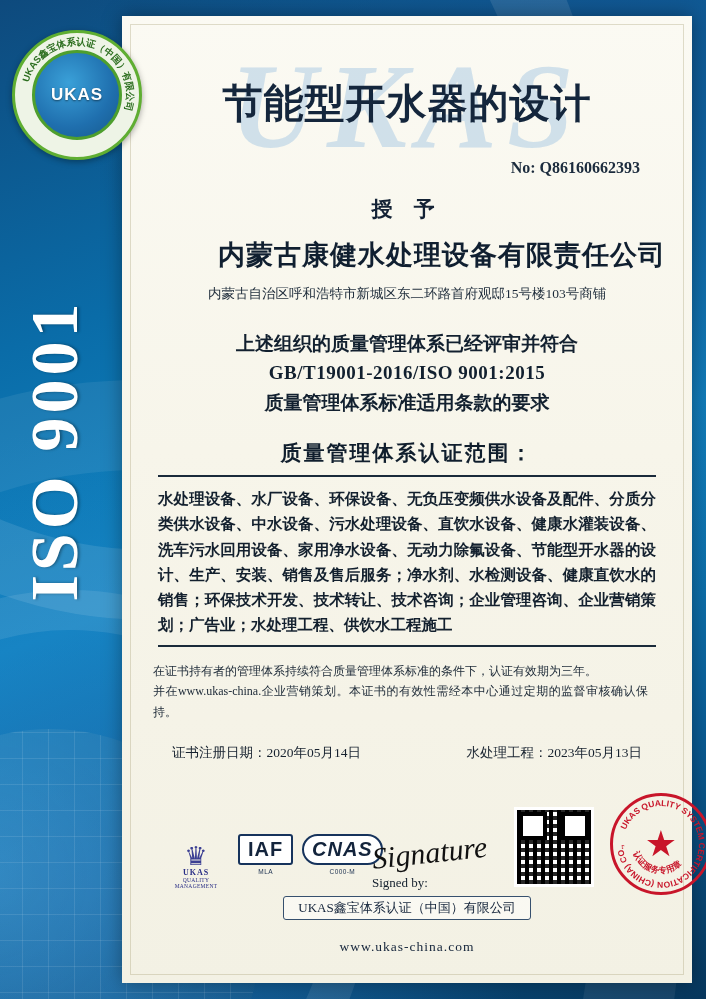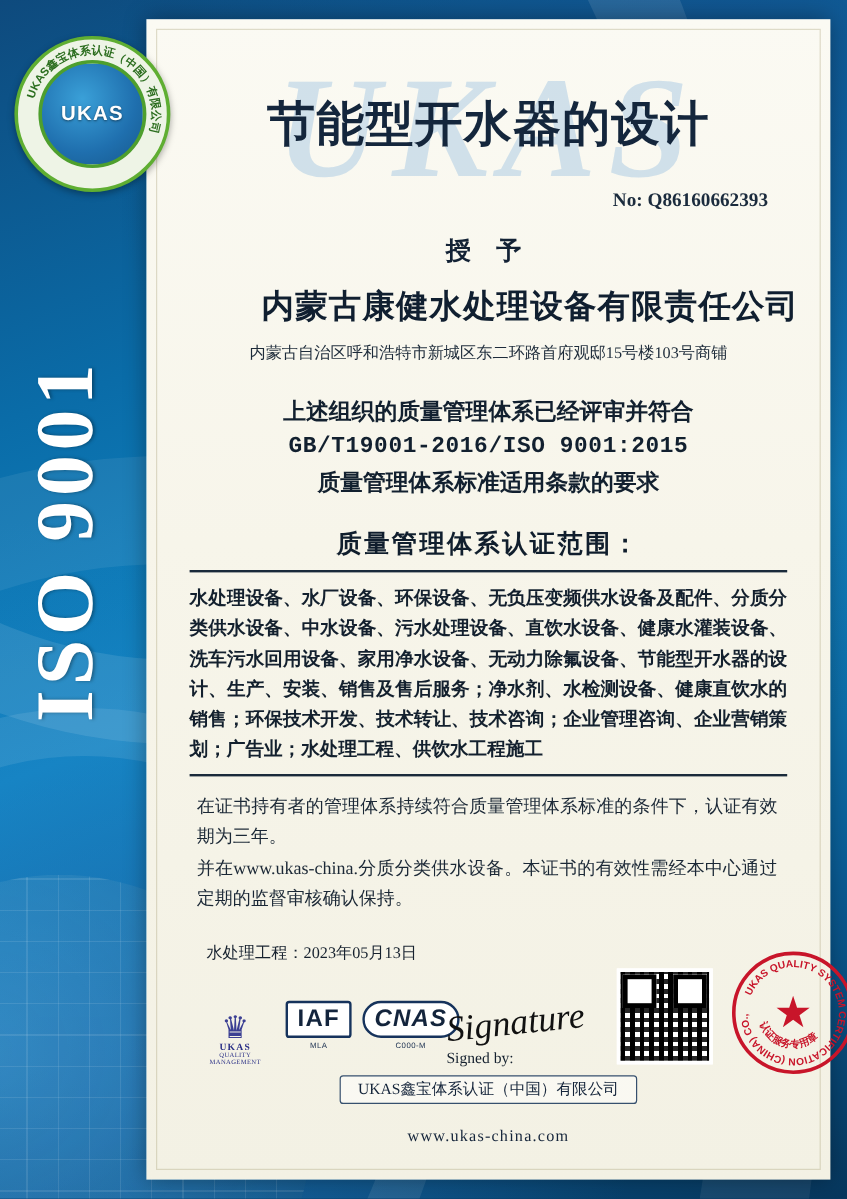--- a/index.html
+++ b/index.html
@@ -105,32 +105,32 @@
   }
   .company{
     text-align:right;margin-top:14px;font-size:27px;font-weight:bold;color:#101f30;letter-spacing:1px;
   }
   .address{
     text-align:center;margin-top:12px;font-size:13.5px;color:#1d2b3a;
   }
   .stmt{
     text-align:center;margin-top:26px;font-size:19px;font-weight:bold;color:#12202f;line-height:1.55;
   }
-  .stmt .std{font-family:Liberation Mono, monospace;letter-spacing:0.5px;}
+  .stmt .std{font-family:Liberation Serif, serif;letter-spacing:0.5px;}
   .scope-title{
     text-align:center;margin-top:22px;font-size:21px;font-weight:bold;color:#101e2d;letter-spacing:2px;
   }
   .rule{height:2px;background:#1a2a3a;margin:8px 10px 0 10px;}
   .scope-body{
     margin:9px 10px 0 10px;font-size:15.5px;font-weight:bold;color:#13202e;
     line-height:1.62;text-align:justify;
   }
   .rule2{height:2px;background:#1a2a3a;margin:8px 10px 0 10px;}
   .note{
-    margin:14px 18px 0 16px;font-size:15px;color:#1b2836;line-height:1.7;text-align:justify;
+    margin:14px 18px 0 5px;font-size:12px;color:#1b2836;line-height:1.7;text-align:justify;
   }
   .dates{
     display:flex;justify-content:space-between;margin:22px 24px 0 24px;
     font-size:13.5px;color:#17222f;
   }
   .footer-logos{
     position:absolute;left:0;right:0;bottom:92px;height:86px;
   }
   .mini{
     position:absolute;bottom:16px;
@@ -230,24 +230,25 @@
         <div>质量管理体系标准适用条款的要求</div>
       </div>
 
       <div class="scope-title">质量管理体系认证范围：</div>
       <div class="rule"></div>
       <div class="scope-body">水处理设备、水厂设备、环保设备、无负压变频供水设备及配件、分质分类供水设备、中水设备、污水处理设备、直饮水设备、健康水灌装设备、洗车污水回用设备、家用净水设备、无动力除氟设备、节能型开水器的设计、生产、安装、销售及售后服务；净水剂、水检测设备、健康直饮水的销售；环保技术开发、技术转让、技术咨询；企业管理咨询、企业营销策划；广告业；水处理工程、供饮水工程施工</div>
       <div class="rule2"></div>
 
       <div class="note">
         <div>在证书持有者的管理体系持续符合质量管理体系标准的条件下，认证有效期为三年。</div>
-        <div>并在www.ukas-china.分质分类供水设备。本证书的有效性需经本中心通过定期的监督审核确认保持。</div>
+        <div>并在www.ukas-china.企业营销策划。本证书的有效性需经本中心通过定期的监督审核确认保持。</div>
       </div>
 
       <div class="dates">
+        <span>证书注册日期：2020年05月14日</span>
         <span>水处理工程：2023年05月13日</span>
       </div>
     </div>
 
     <div class="footer-logos">
       <div class="crown">
         <div class="g">♛</div>
         <div class="t1">UKAS</div>
         <div class="t2">QUALITY MANAGEMENT</div>
       </div>

